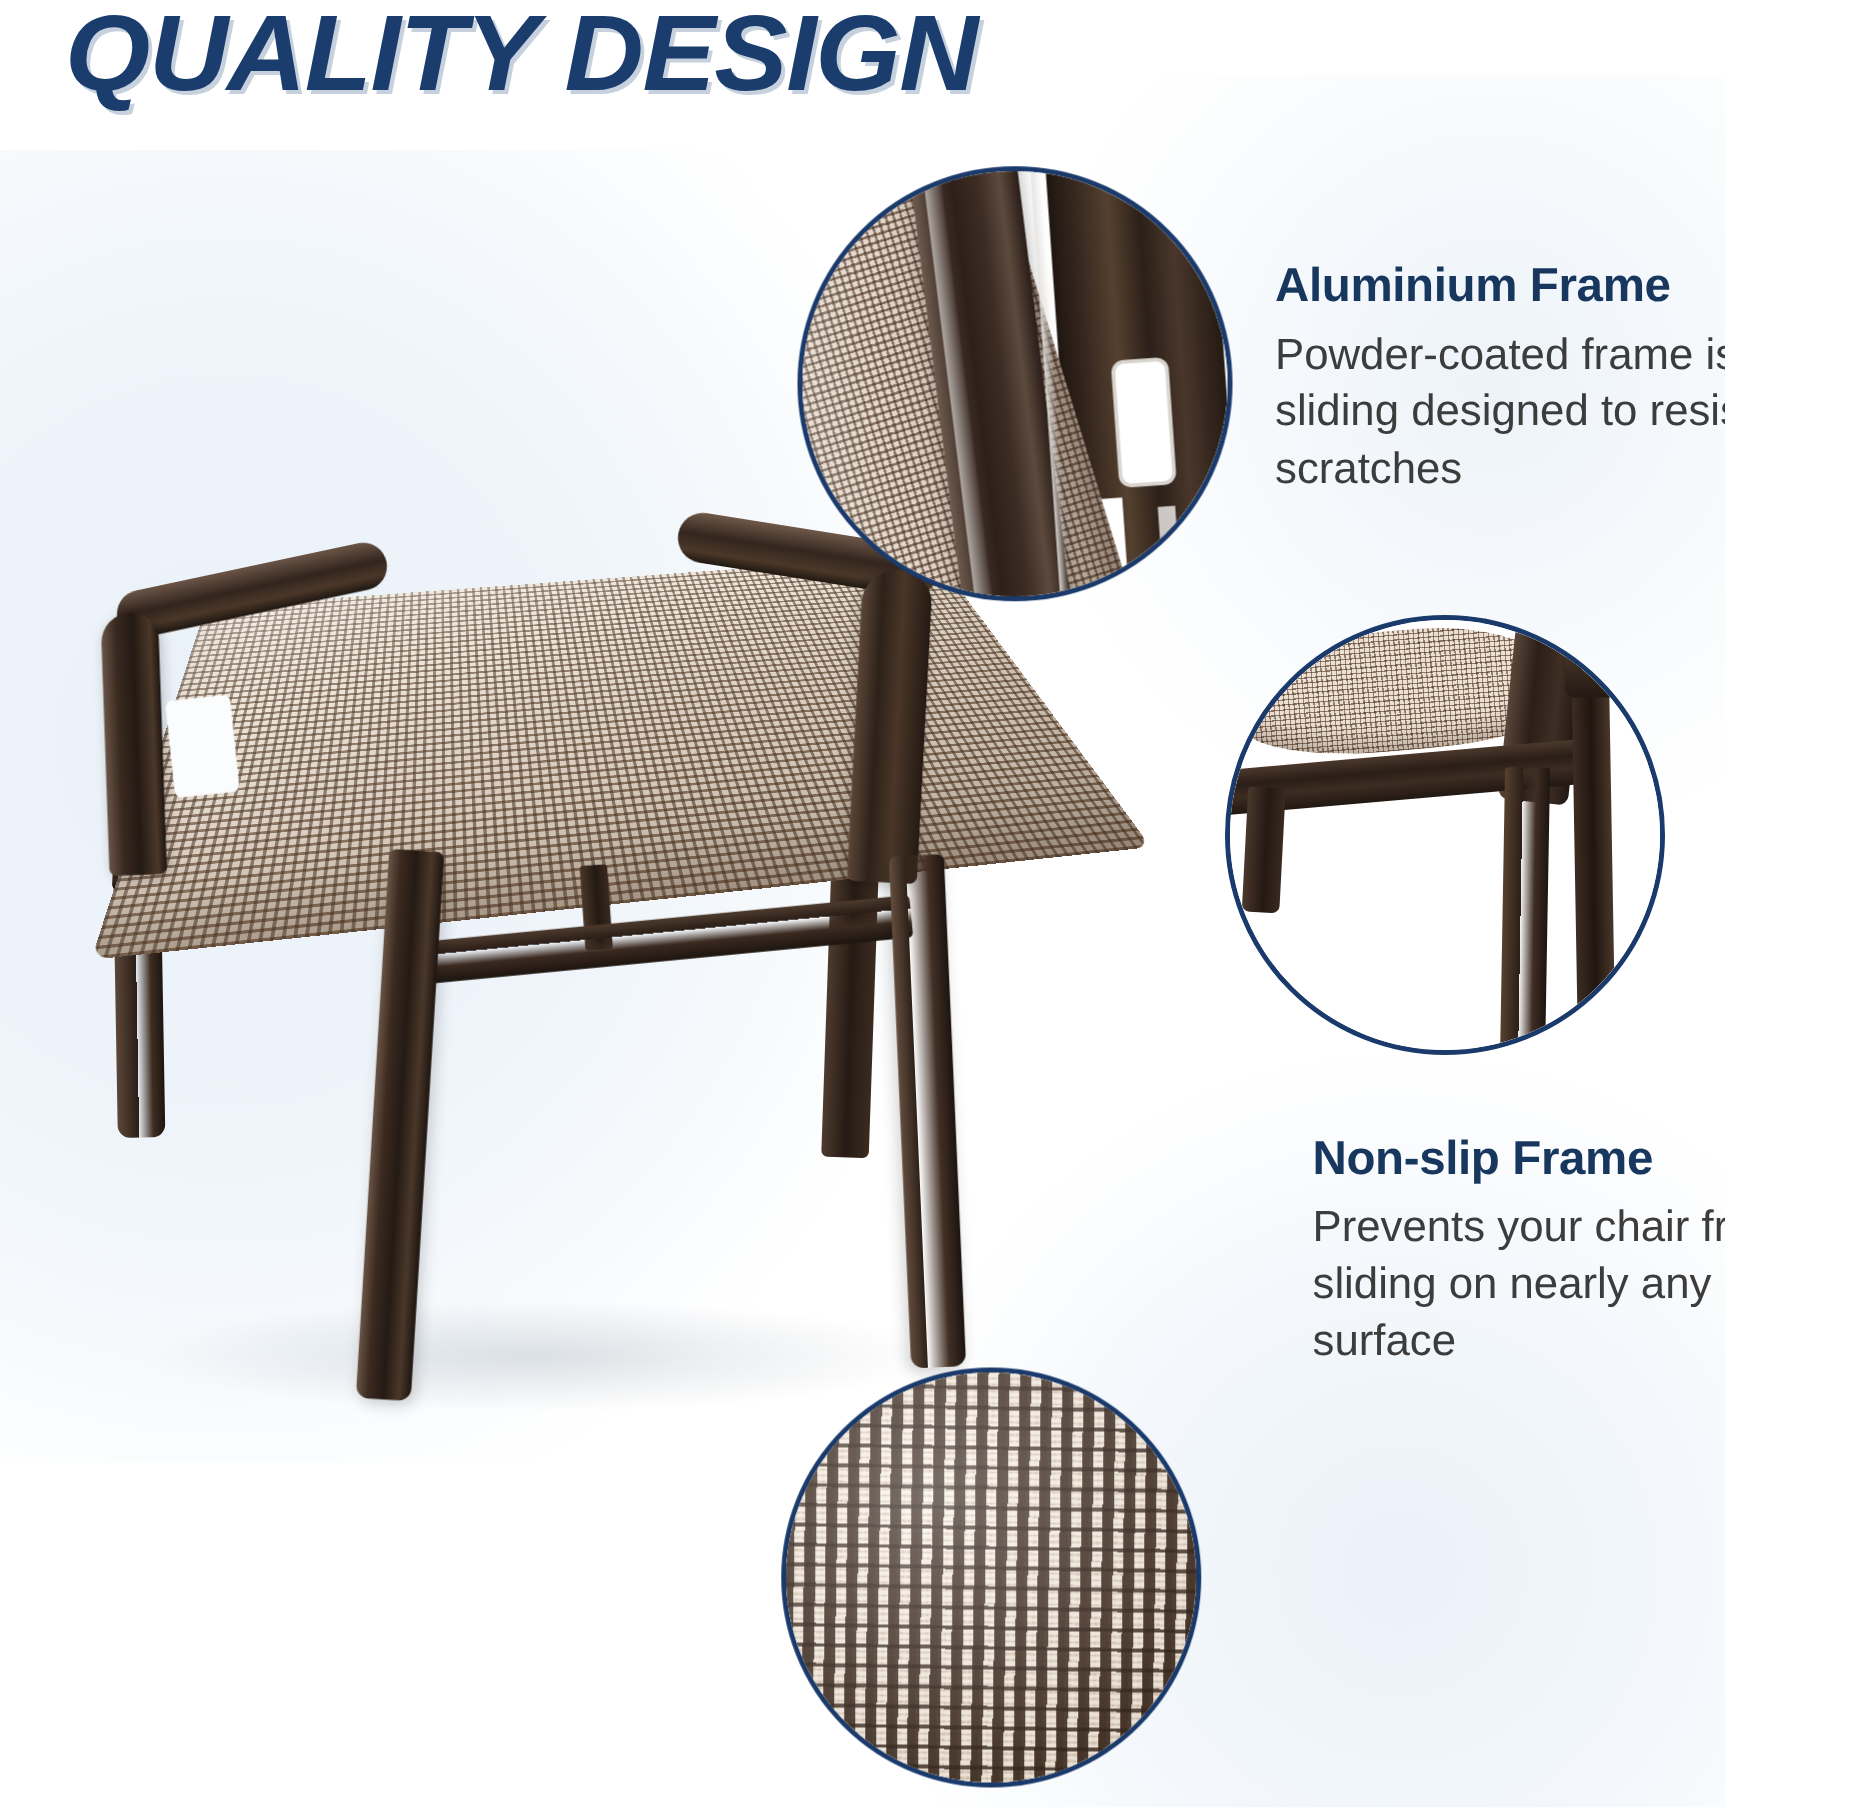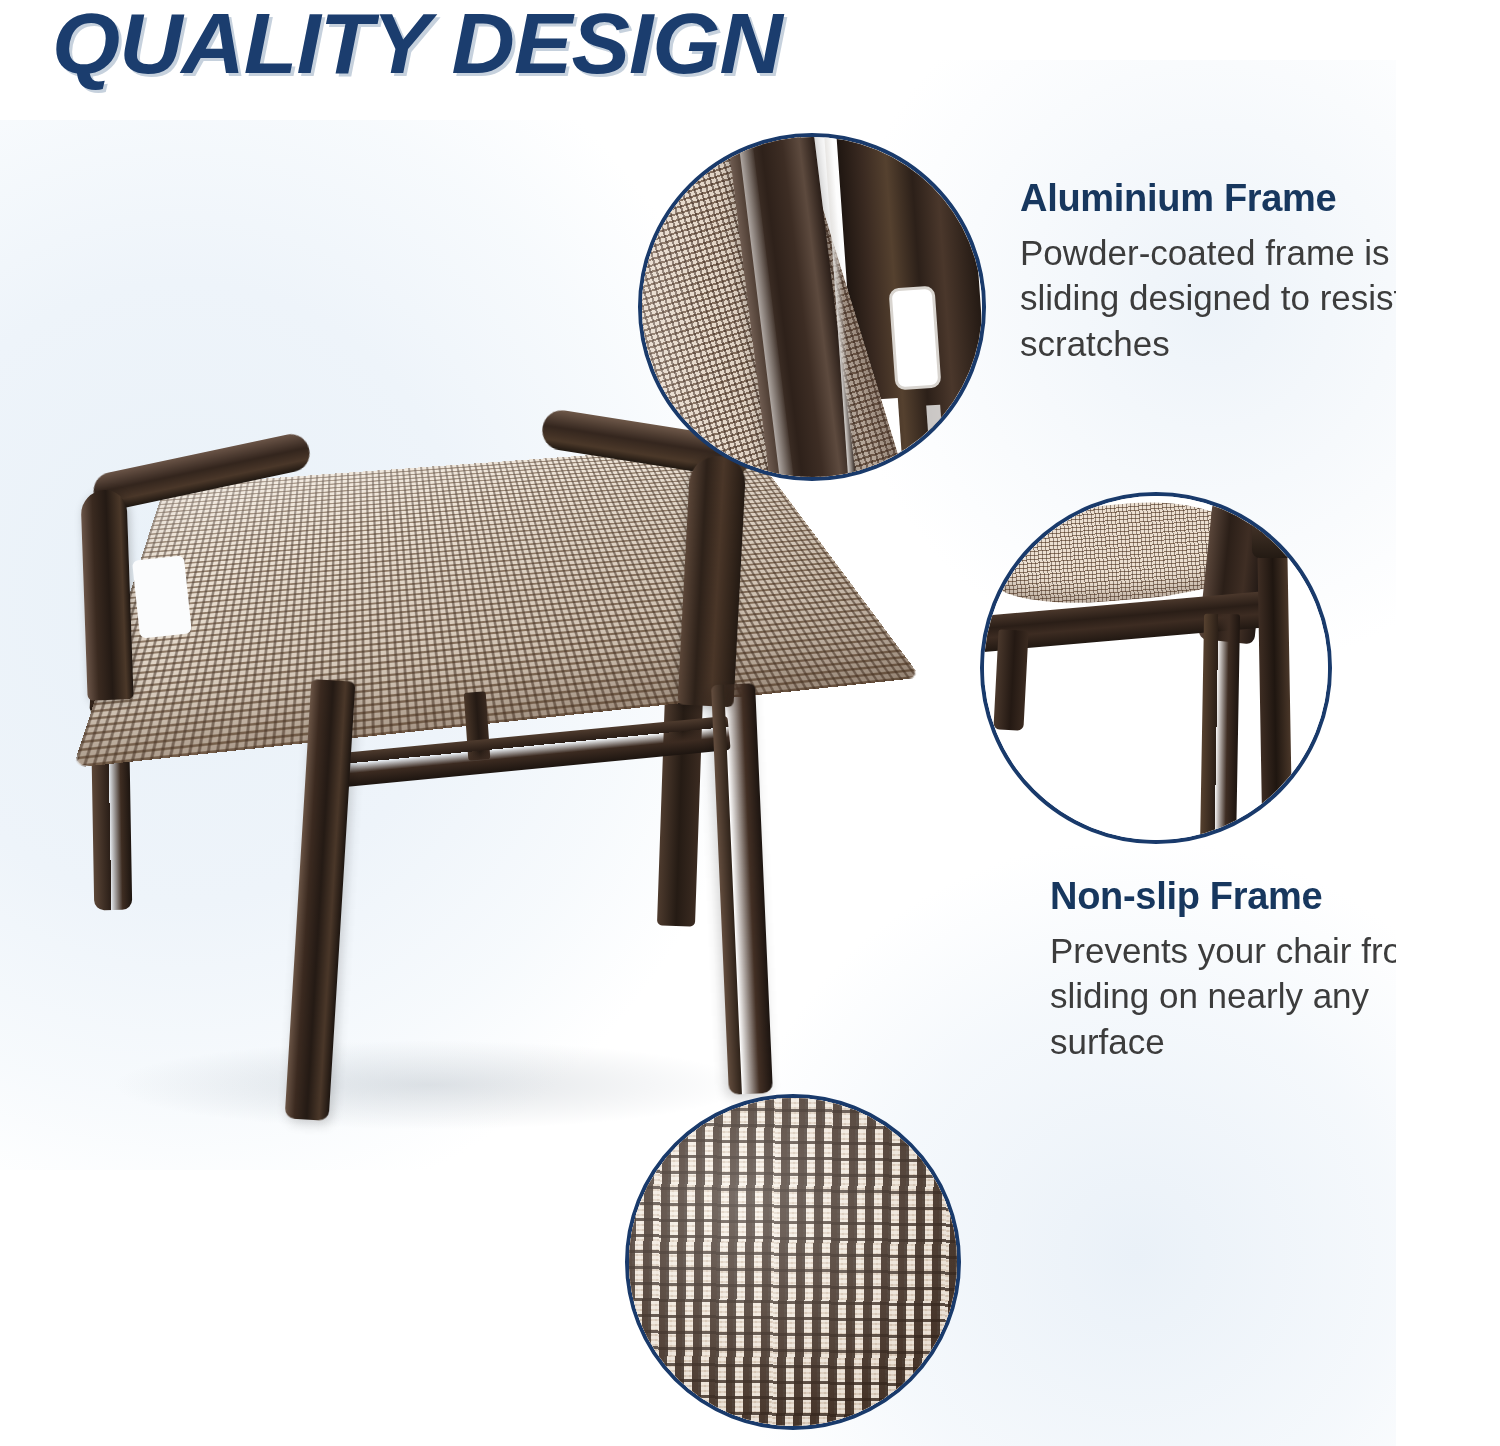--- a/index.html
+++ b/index.html
@@ -8,21 +8,20 @@
     width:1500px;height:1446px;
     background:#ffffff;
     font-family:"Liberation Sans", sans-serif;
     overflow:hidden;
   }
   .stage{
     position:relative;
     width:1380px;height:1446px;
     background:#ffffff;
     overflow:hidden;
-    padding-left:16px;
   }
   
   .bg-wash-left{
     position:absolute;left:-180px;top:120px;width:900px;height:1050px;
     background:radial-gradient(ellipse at 40% 45%, #e9f1f8 0%, #eef4fa 38%, rgba(240,246,251,0.55) 62%, rgba(255,255,255,0) 78%);
     pointer-events:none;
   }
   .bg-wash-bottomright{
     position:absolute;right:-150px;bottom:-220px;width:820px;height:820px;
     background:radial-gradient(circle at 50% 50%, #eaf1f8 0%, rgba(238,244,250,0.6) 45%, rgba(255,255,255,0) 72%);
@@ -293,21 +292,21 @@
     border-radius:3px;
   }
   .side-gap{
     position:absolute;left:66px;top:118px;width:52px;height:78px;
     background:#fbfcfd;
     transform:rotate(-6deg);
     border-radius:6px;
   }
 
   
-  .feature{position:absolute;}
+  .feature{position:absolute;margin-top:31px;}
   .feature h3{
     margin:0 0 10px 0;
     font-size:38px;
     font-weight:bold;
     color:#17375e;
     letter-spacing:-0.3px;
     line-height:1.1;
   }
   .feature p{
     margin:0;

